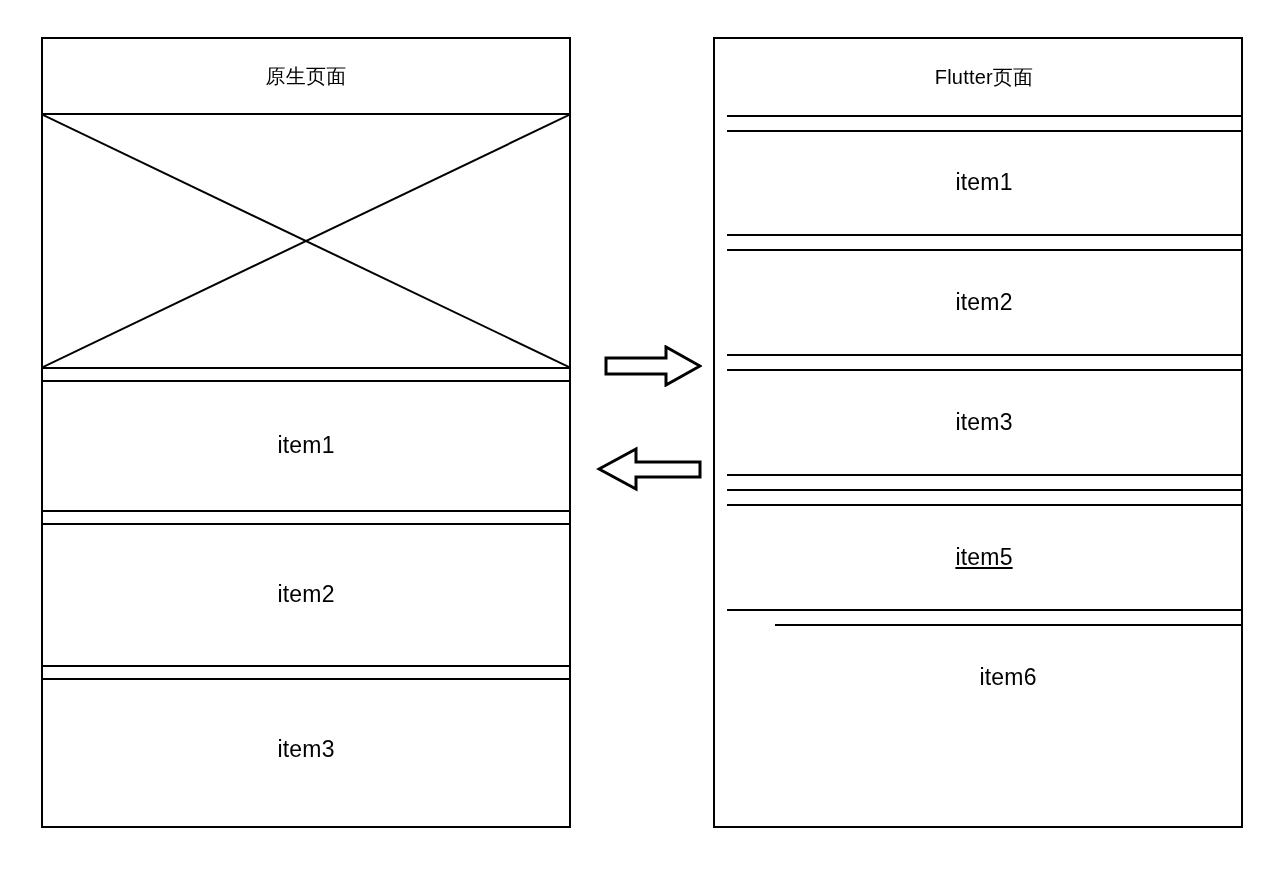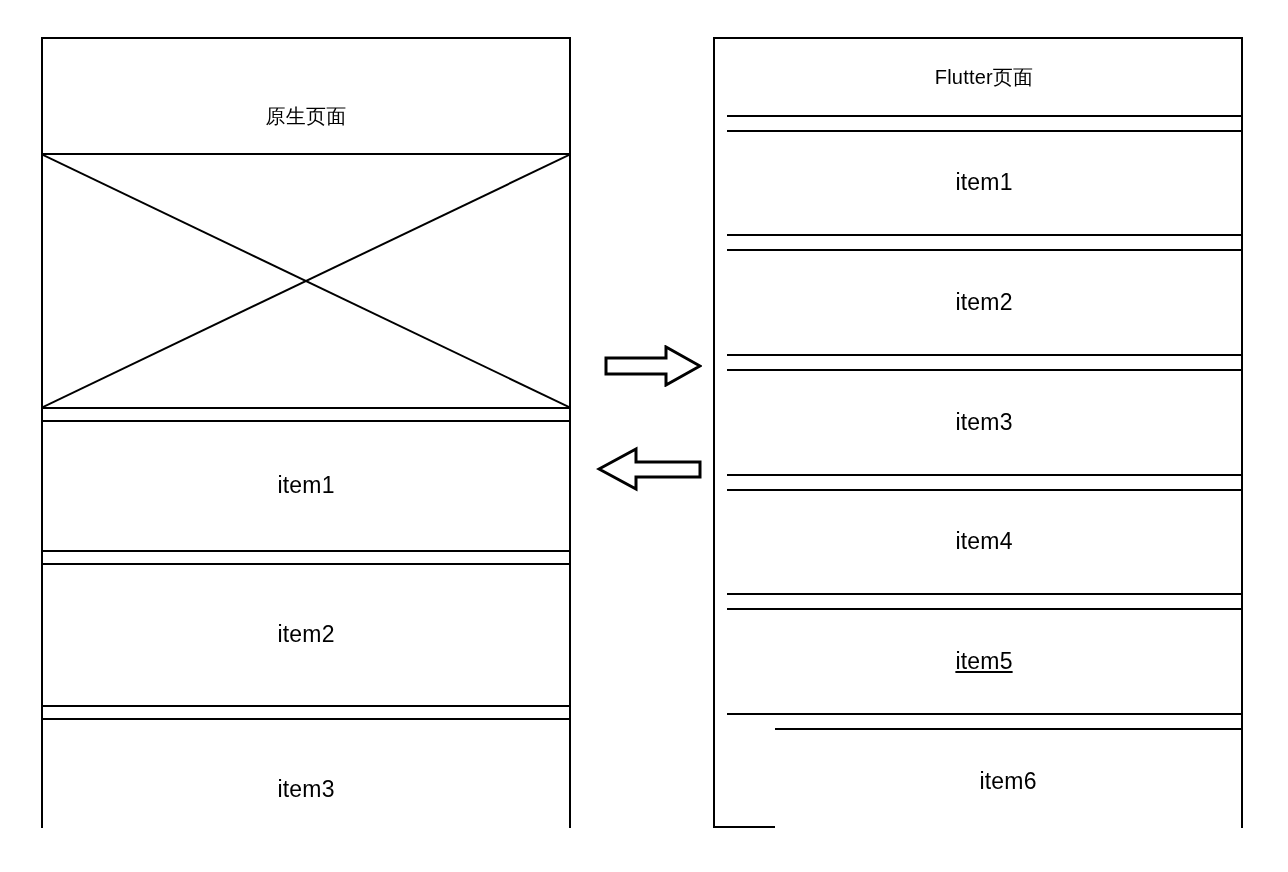--- a/index.html
+++ b/index.html
@@ -103,21 +103,21 @@
     height: 46px;
   }
 </style>
 </head>
 <body>
 
 <div class="canvas">
 
   <div class="page-box" id="native-page-box">
 
-    <div class="band title-band" style="height:74px;margin-top:40px;">
+    <div class="band title-band" style="height:74px;">
       <span class="band-label">原生页面</span>
     </div>
 
     <div class="band placeholder-band" style="height:254px;">
       <svg viewBox="0 0 526 254" preserveAspectRatio="none">
         <line x1="0" y1="0" x2="526" y2="254" stroke="#000000" stroke-width="2" vector-effect="non-scaling-stroke"></line>
         <line x1="526" y1="0" x2="0" y2="254" stroke="#000000" stroke-width="2" vector-effect="non-scaling-stroke"></line>
       </svg>
     </div>
 
@@ -172,23 +172,20 @@
     </div>
 
     <div class="band gap-band" style="height:15px;"></div>
 
     <div class="band" style="height:105px;">
       <span class="band-label">item3</span>
     </div>
 
     <div class="band gap-band" style="height:15px;"></div>
 
-    <div class="band" style="height:104px;">
-      <span class="band-label">item4</span>
-    </div>
 
     <div class="band gap-band" style="height:15px;"></div>
 
     <div class="band" style="height:105px;text-decoration:underline;">
       <span class="band-label">item5</span>
     </div>
 
     <div class="band gap-band" style="height:15px;"></div>
 
     <div class="band" style="height:105px;margin-left:48px;">

